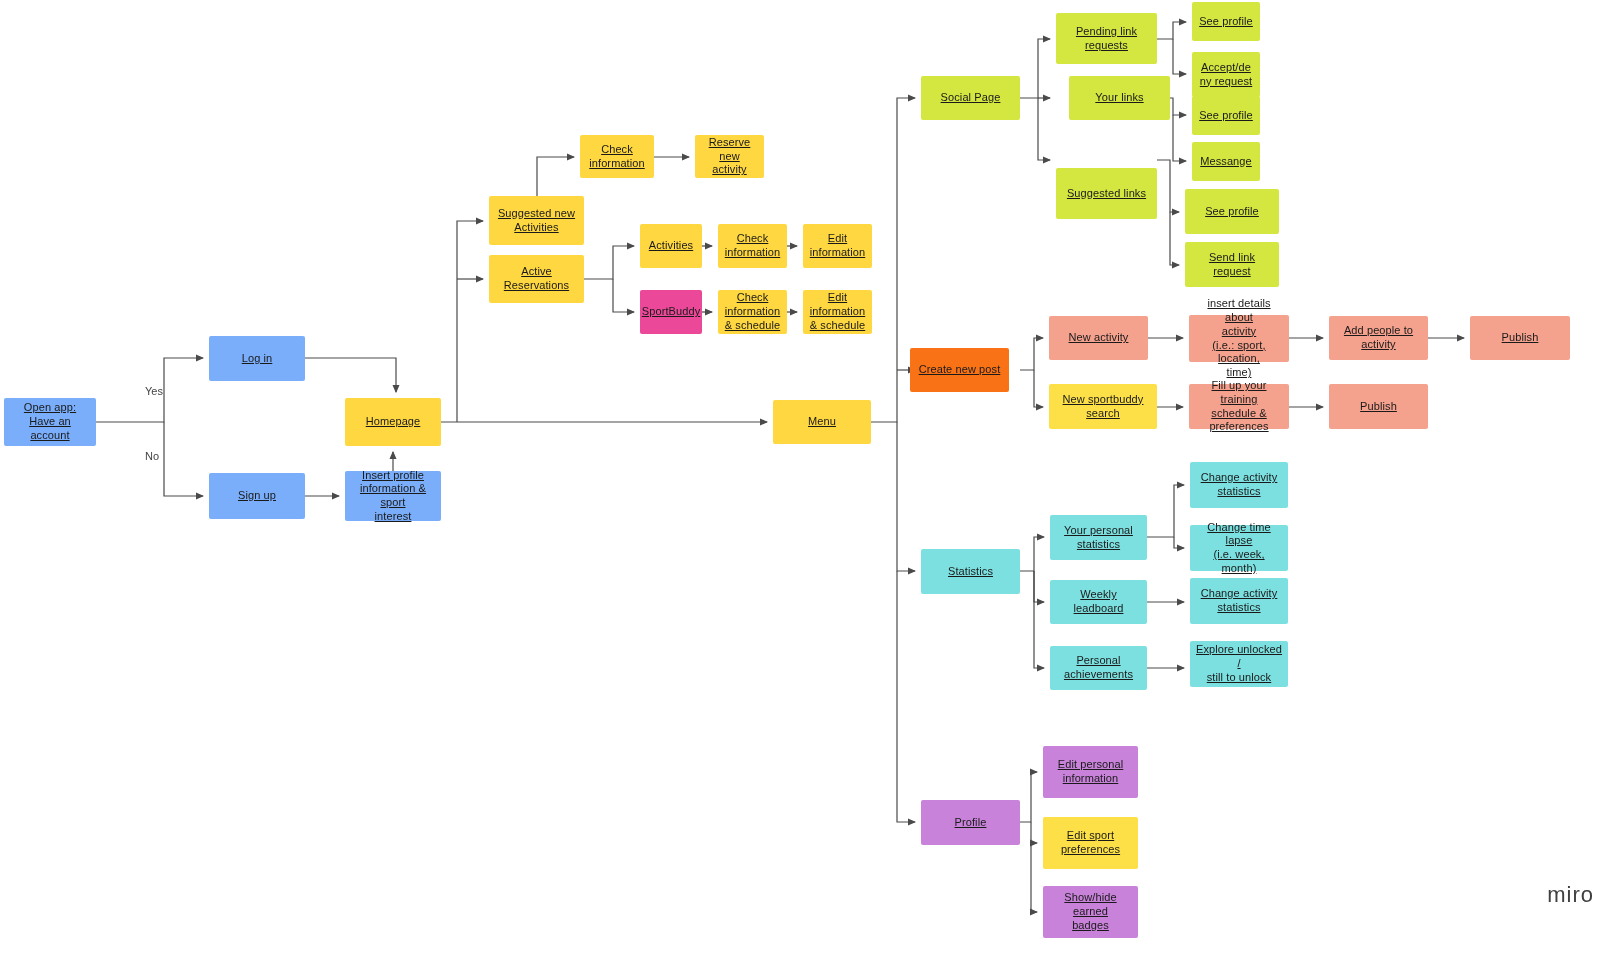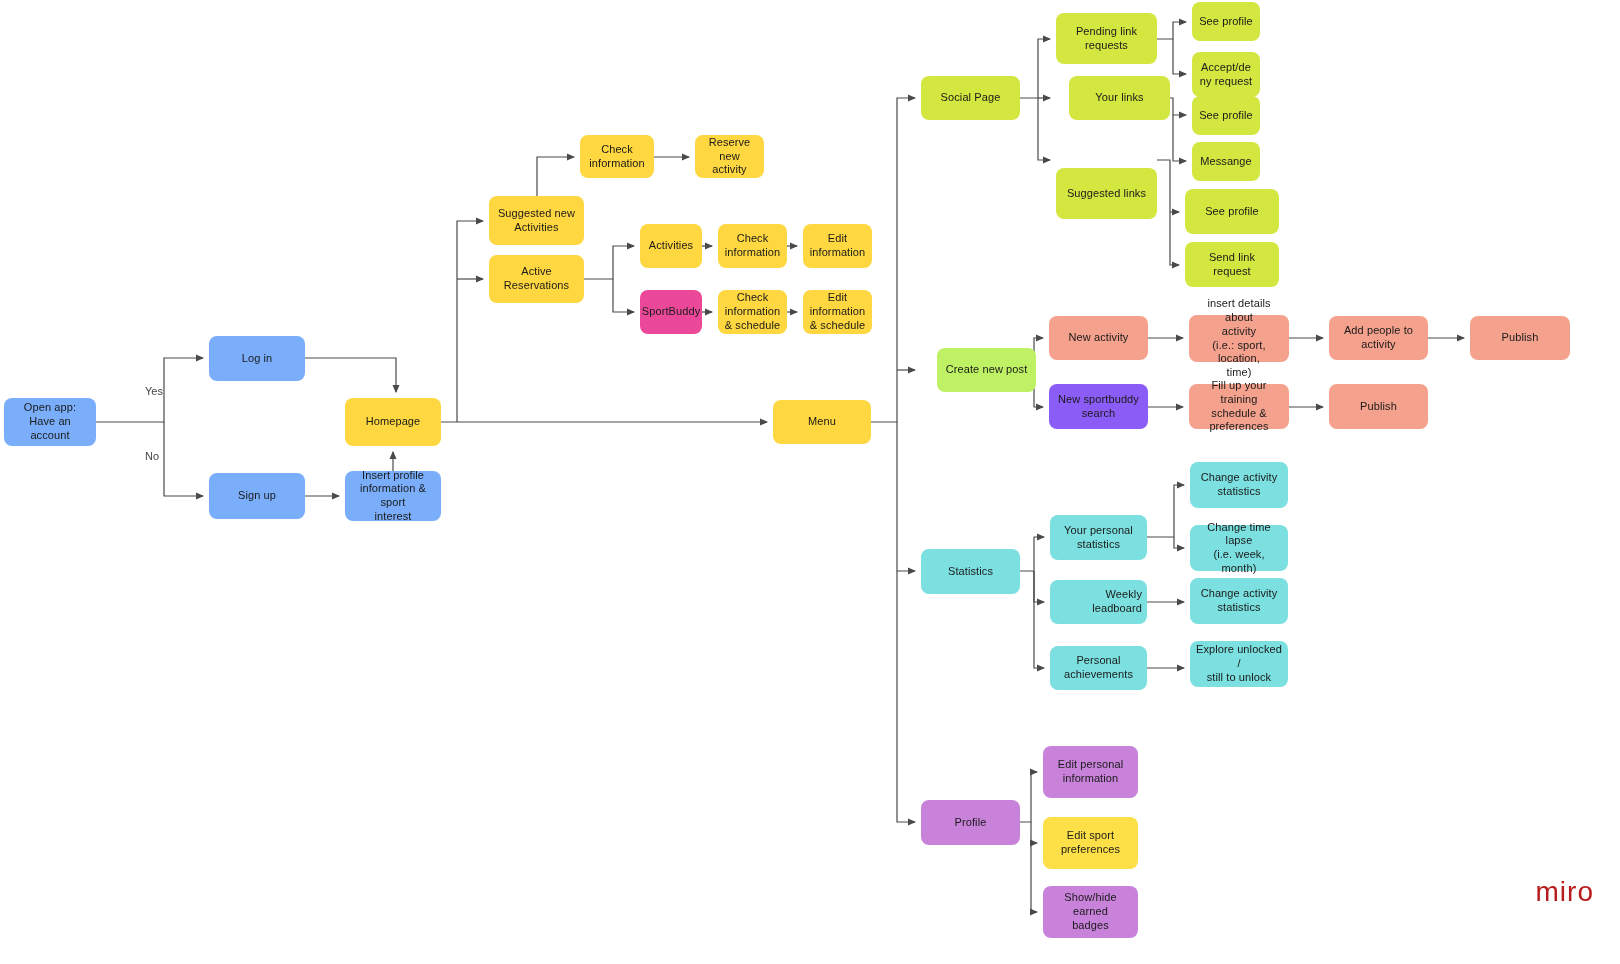--- a/index.html
+++ b/index.html
@@ -23,43 +23,44 @@
     height: 964px;
     pointer-events: none;
   }
   .node {
     position: absolute;
     box-sizing: border-box;
     display: flex;
     align-items: center;
     justify-content: center;
     text-align: center;
-    border-radius: 8px;
+    border-radius: 2px;
     color: #1a1a1a;
     font-size: 11px;
     line-height: 1.25;
     padding: 3px 5px;
     letter-spacing: 0.1px;
     font-family: "Liberation Sans", sans-serif;
     z-index: 2;
+    text-decoration: underline;
   }
   .node span { display: block; white-space: pre-line; }
   .edge-label {
     position: absolute;
     font-size: 11px;
     color: #444444;
     font-family: "Liberation Sans", sans-serif;
     z-index: 3;
   }
   #miro-logo {
     position: absolute;
     right: 26px;
     bottom: 56px;
-    font-size: 28px;
-    color: #b91c1c;
+    font-size: 22px;
+    color: #404040;
     letter-spacing: 1px;
     font-family: "Liberation Sans", sans-serif;
     z-index: 4;
   }
 </style>
 </head>
 <body>
 
 <div id="canvas">
   <svg id="edges" viewBox="0 0 1620 964">
@@ -203,59 +204,59 @@
       </div>
       <div class="node" style="left: 1192px; top: 142px; width: 68px; height: 39px; background: rgb(212, 230, 64);">
         <span>Messange</span>
       </div>
       <div class="node" style="left: 1185px; top: 189px; width: 94px; height: 45px; background: rgb(212, 230, 64);">
         <span>See profile</span>
       </div>
       <div class="node" style="left: 1185px; top: 242px; width: 94px; height: 45px; background: rgb(212, 230, 64);">
         <span>Send link request</span>
       </div>
-      <div class="node" style="left: 937px; top: 348px; width: 99px; height: 44px; background: #bef264;">
+      <div class="node" style="left: 910px; top: 348px; width: 99px; height: 44px; background: #f97316;">
         <span>Create new post</span>
       </div>
       <div class="node" style="left: 1049px; top: 316px; width: 99px; height: 44px; background: rgb(244, 161, 141);">
         <span>New activity</span>
       </div>
       <div class="node" style="left: 1189px; top: 315px; width: 100px; height: 47px; background: rgb(244, 161, 141);">
         <span>insert details about
 activity
 (i.e.: sport, location,
 time)</span>
       </div>
       <div class="node" style="left: 1329px; top: 316px; width: 99px; height: 44px; background: rgb(244, 161, 141);">
         <span>Add people to
 activity</span>
       </div>
       <div class="node" style="left: 1470px; top: 316px; width: 100px; height: 44px; background: rgb(244, 161, 141);">
         <span>Publish</span>
       </div>
-      <div class="node" style="left: 1049px; top: 384px; width: 99px; height: 45px; background: #8b5cf6;">
+      <div class="node" style="left: 1049px; top: 384px; width: 108px; height: 45px; background: #fde047;">
         <span>New sportbuddy
 search</span>
       </div>
       <div class="node" style="left: 1189px; top: 384px; width: 100px; height: 45px; background: rgb(244, 161, 141);">
         <span>Fill up your training
 schedule &amp;
 preferences</span>
       </div>
       <div class="node" style="left: 1329px; top: 384px; width: 99px; height: 45px; background: rgb(244, 161, 141);">
         <span>Publish</span>
       </div>
       <div class="node" style="left: 921px; top: 549px; width: 99px; height: 45px; background: rgb(124, 224, 224);">
         <span>Statistics</span>
       </div>
       <div class="node" style="left: 1050px; top: 515px; width: 97px; height: 45px; background: rgb(124, 224, 224);">
         <span>Your personal
 statistics</span>
       </div>
-      <div class="node" style="left: 1050px; top: 580px; width: 97px; height: 44px; background: rgb(124, 224, 224); text-align: right;">
+      <div class="node" style="left: 1050px; top: 580px; width: 97px; height: 44px; background: rgb(124, 224, 224);">
         <span>Weekly leadboard</span>
       </div>
       <div class="node" style="left: 1050px; top: 646px; width: 97px; height: 44px; background: rgb(124, 224, 224);">
         <span>Personal
 achievements</span>
       </div>
       <div class="node" style="left: 1190px; top: 462px; width: 98px; height: 46px; background: rgb(124, 224, 224);">
         <span>Change activity
 statistics</span>
       </div>

